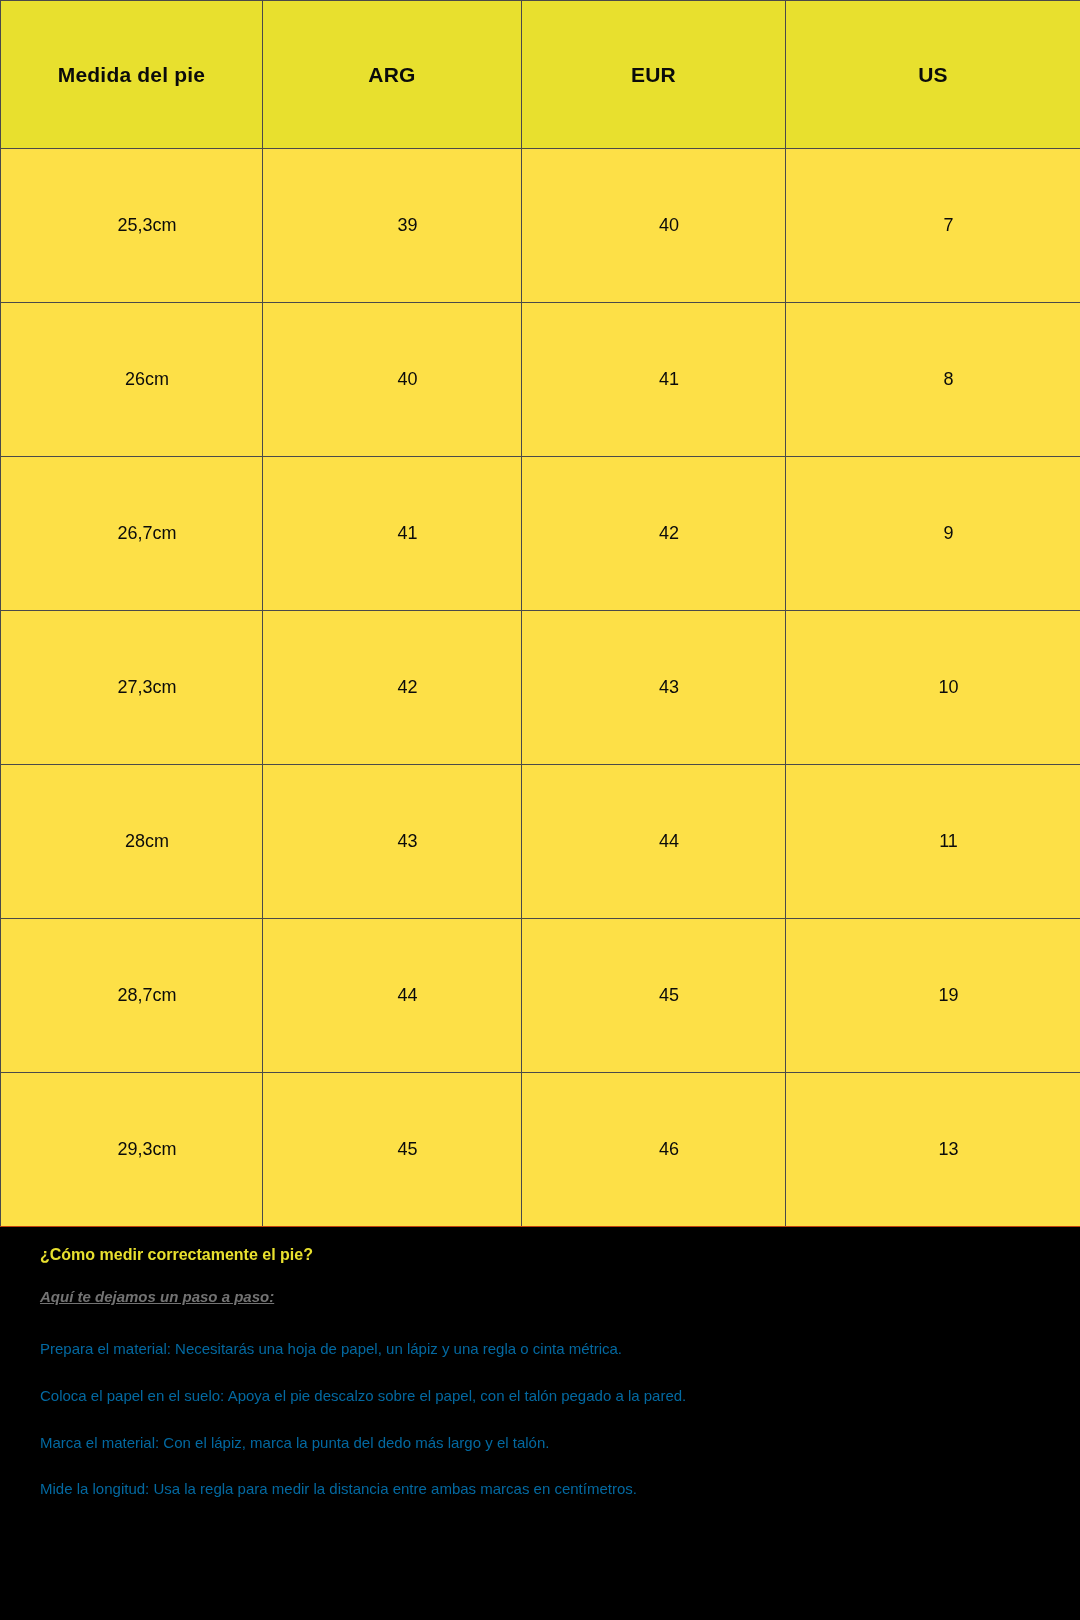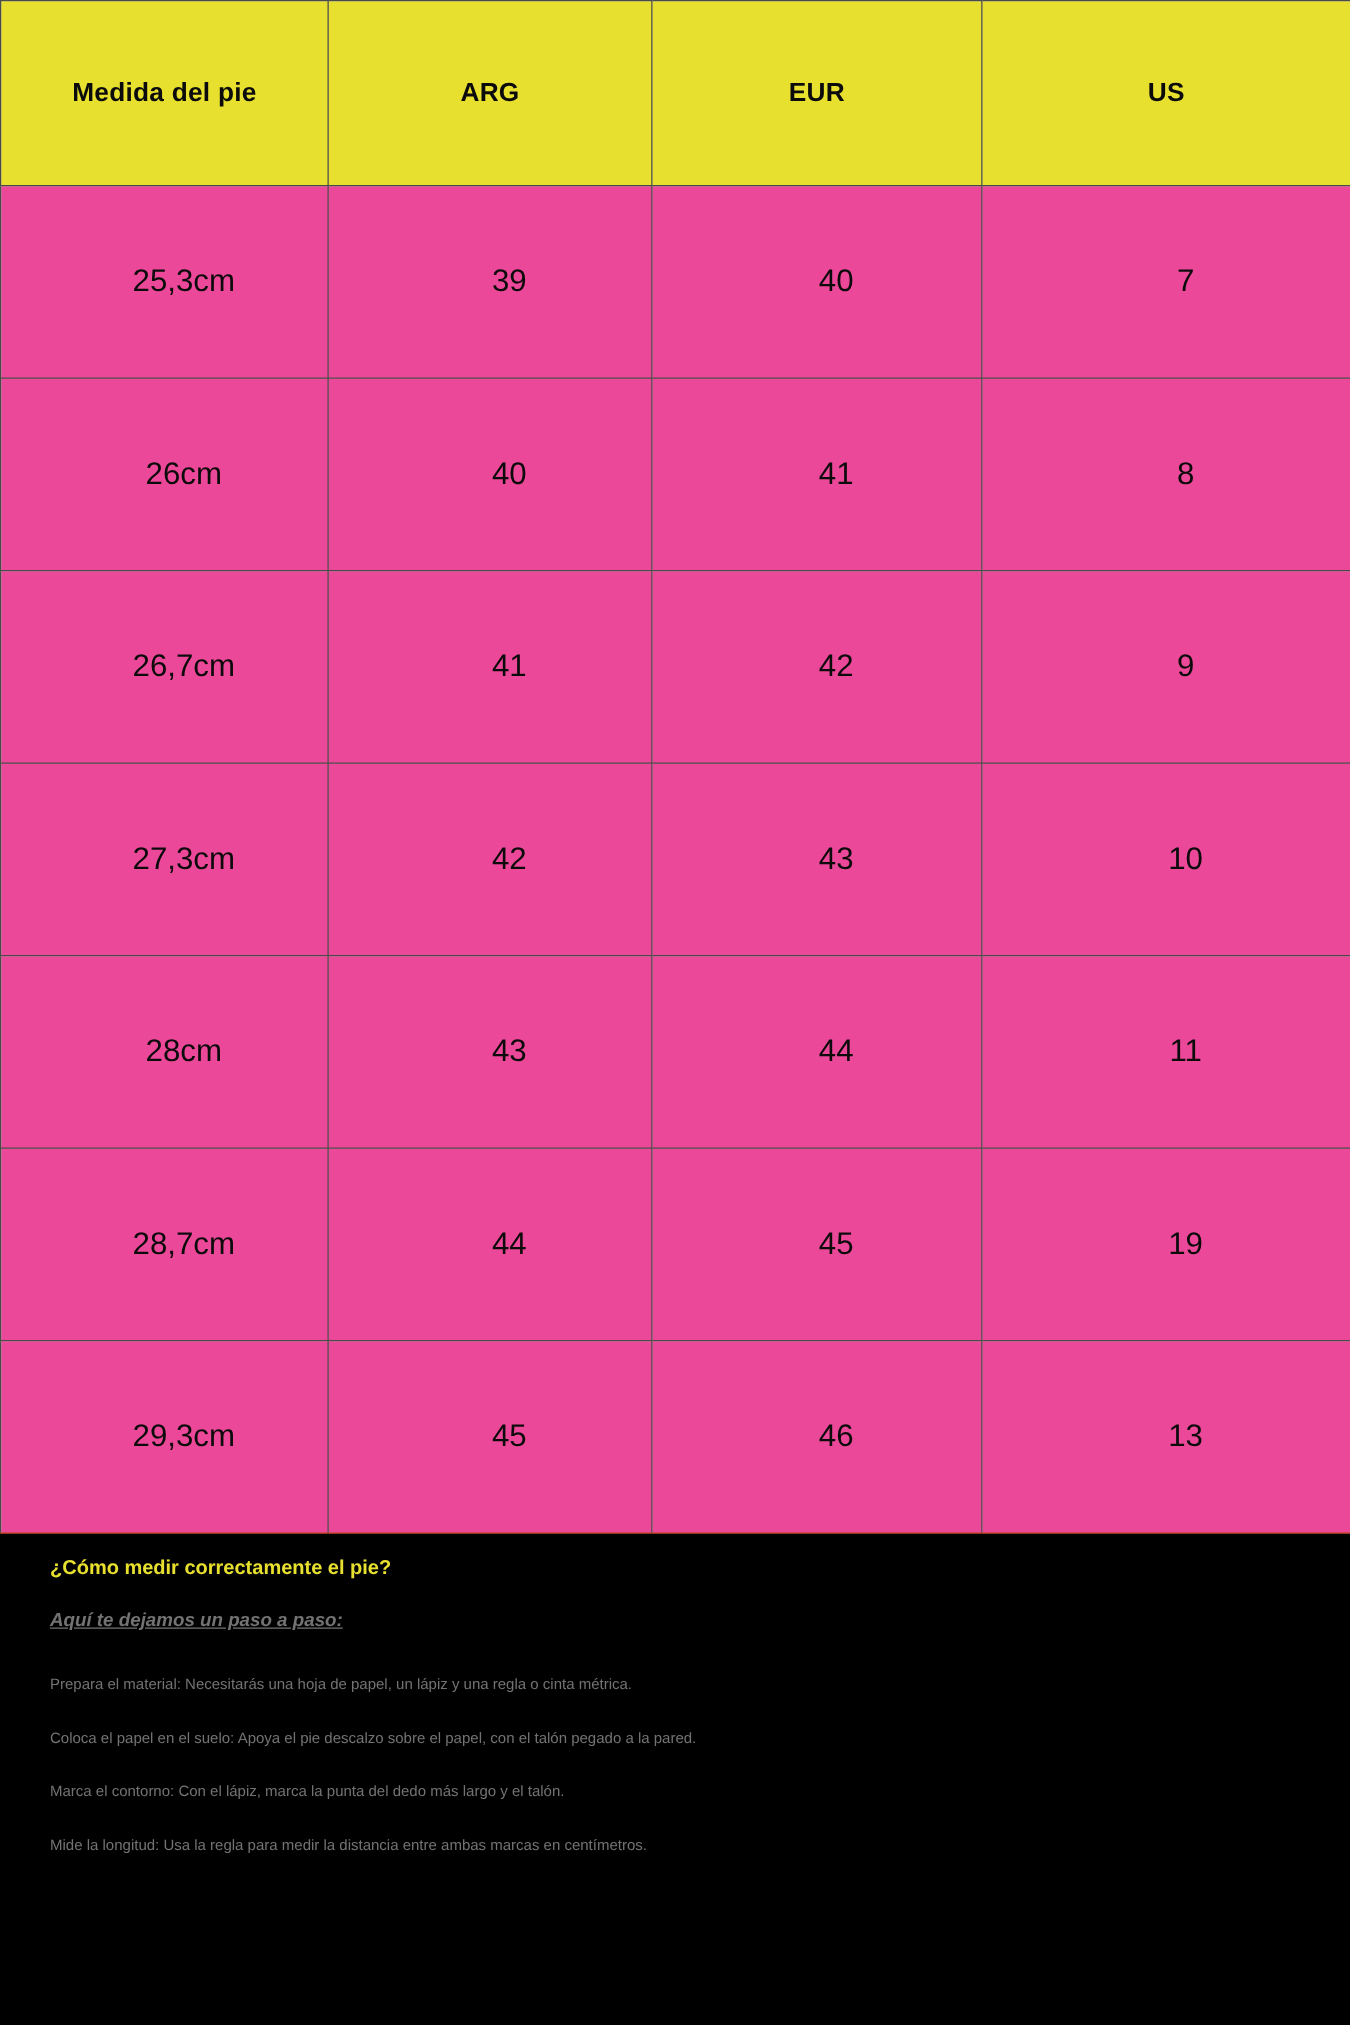--- a/index.html
+++ b/index.html
@@ -47,23 +47,23 @@
 
   .size-table thead th {
     background: #E8E02E;
     height: 147px;
     font-size: 21px;
     font-weight: bold;
     letter-spacing: 0.2px;
   }
 
   .size-table tbody td {
-    background: #ec4899;
+    background: #fde047;
     height: 153px;
-    font-size: 25px;
+    font-size: 18px;
     font-weight: normal;
     padding-left: 31px;
   }
 
   .size-table tbody tr:last-child td {
     border-bottom: 1px solid #c2410c;
   }
 
   
   .instructions {
@@ -86,22 +86,22 @@
     color: #737373;
     font-size: 15px;
     font-style: italic;
     font-weight: bold;
     text-decoration: underline;
     margin: 0 0 34px 0;
     line-height: 1.2;
   }
 
   .instr-step {
-    color: #737373;
-    font-size: 12px;
+    color: #0369a1;
+    font-size: 15px;
     font-weight: normal;
     margin: 0 0 28px 0;
     line-height: 1.25;
   }
 
   .instr-step:last-child {
     margin-bottom: 0;
   }
 </style>
 </head>
@@ -168,17 +168,17 @@
         <td>13</td>
       </tr>
     </tbody>
   </table>
 
   <div class="instructions">
     <p class="instr-title">¿Cómo medir correctamente el pie?</p>
     <p class="instr-sub">Aquí te dejamos un paso a paso:</p>
     <p class="instr-step">Prepara el material: Necesitarás una hoja de papel, un lápiz y una regla o cinta métrica.</p>
     <p class="instr-step">Coloca el papel en el suelo: Apoya el pie descalzo sobre el papel, con el talón pegado a la pared.</p>
-    <p class="instr-step">Marca el contorno: Con el lápiz, marca la punta del dedo más largo y el talón.</p>
+    <p class="instr-step">Marca el material: Con el lápiz, marca la punta del dedo más largo y el talón.</p>
     <p class="instr-step">Mide la longitud: Usa la regla para medir la distancia entre ambas marcas en centímetros.</p>
   </div>
 
 </div>
 
 </body></html>

